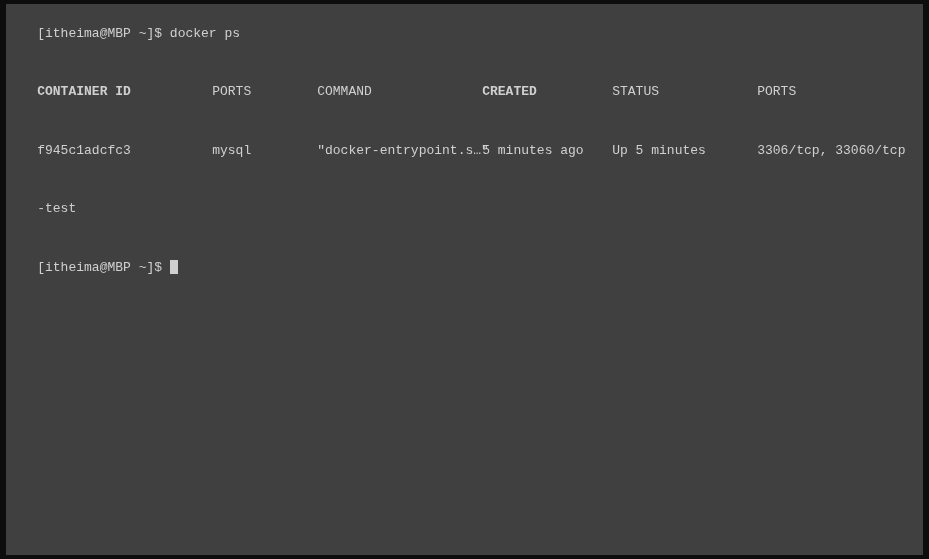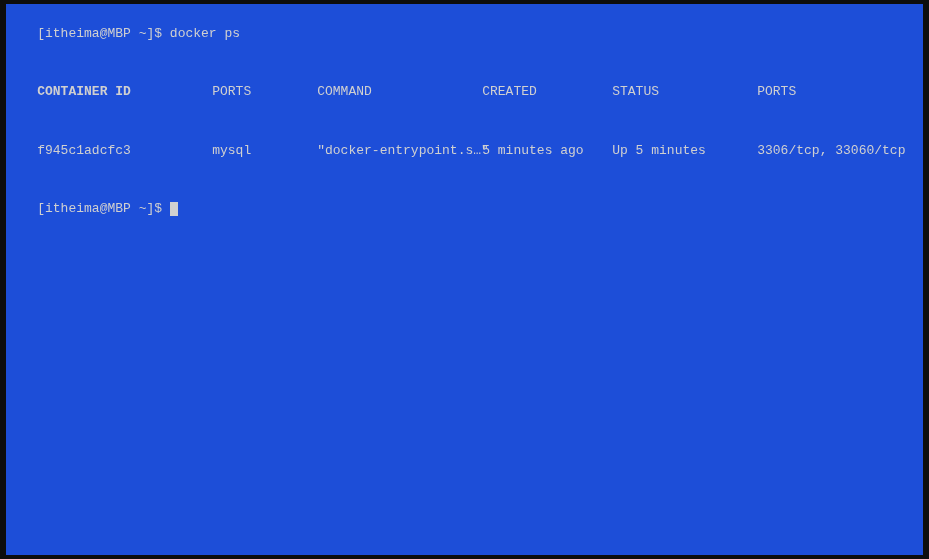--- a/index.html
+++ b/index.html
@@ -15,21 +15,21 @@
       font-size: 13px;
       width: 929px;
       height: 559px;
       overflow: hidden;
       padding: 4px 6px;
     }
 
     .terminal {
       width: 100%;
       height: 100%;
-      background-color: #1d4ed8;
+      background-color: #404040;
       color: #d0d0d0;
     }
 
     .line {
       white-space: pre;
       line-height: 1.5;
     }
 
     .cursor {
       display: inline-block;
@@ -46,21 +46,24 @@
     }
   </style>
 </head>
 <body>
 
 <div class="terminal">
   <div class="line">
     <span>[itheima@MBP ~]$ </span><span>docker ps</span>
   </div>
   <div class="line">
-    <span style="display:inline-block;width:175px;font-weight:bold;">CONTAINER ID</span><span style="display:inline-block;width:105px;">PORTS</span><span style="display:inline-block;width:165px;">COMMAND</span><span style="display:inline-block;width:130px;">CREATED</span><span style="display:inline-block;width:145px;">STATUS</span><span style="display:inline-block;width:185px;">PORTS</span>
+    <span style="display:inline-block;width:175px;font-weight:bold;">CONTAINER ID</span><span style="display:inline-block;width:105px;">PORTS</span><span style="display:inline-block;width:165px;">COMMAND</span><span style="display:inline-block;width:130px;font-weight:bold;">CREATED</span><span style="display:inline-block;width:145px;">STATUS</span><span style="display:inline-block;width:185px;">PORTS</span>
   </div>
   <div class="line">
     <span style="display:inline-block;width:175px;">f945c1adcfc3</span><span style="display:inline-block;width:105px;">mysql</span><span style="display:inline-block;width:165px;">"docker-entrypoint.s…"</span><span style="display:inline-block;width:130px;">5 minutes ago</span><span style="display:inline-block;width:145px;">Up 5 minutes</span><span style="display:inline-block;width:185px;">3306/tcp, 33060/tcp</span>
+  </div>
+  <div class="line">
+    <span>-test</span>
   </div>
   <div class="line">
     <span>[itheima@MBP ~]$ </span><span class="cursor"></span>
   </div>
 </div>
 
 </body></html>

